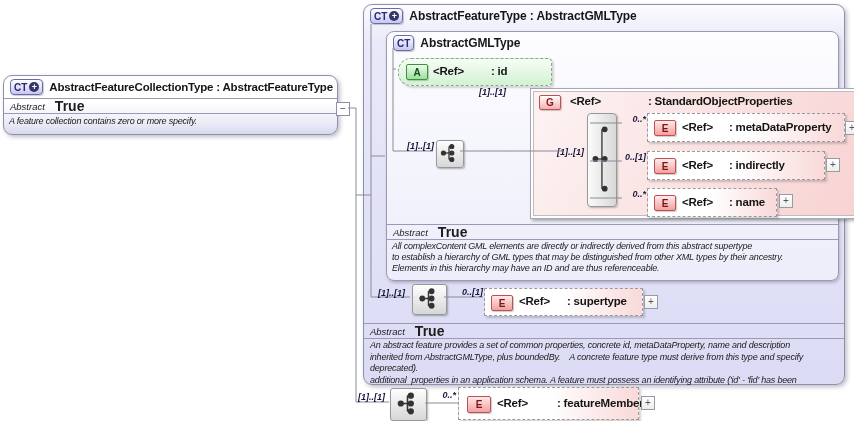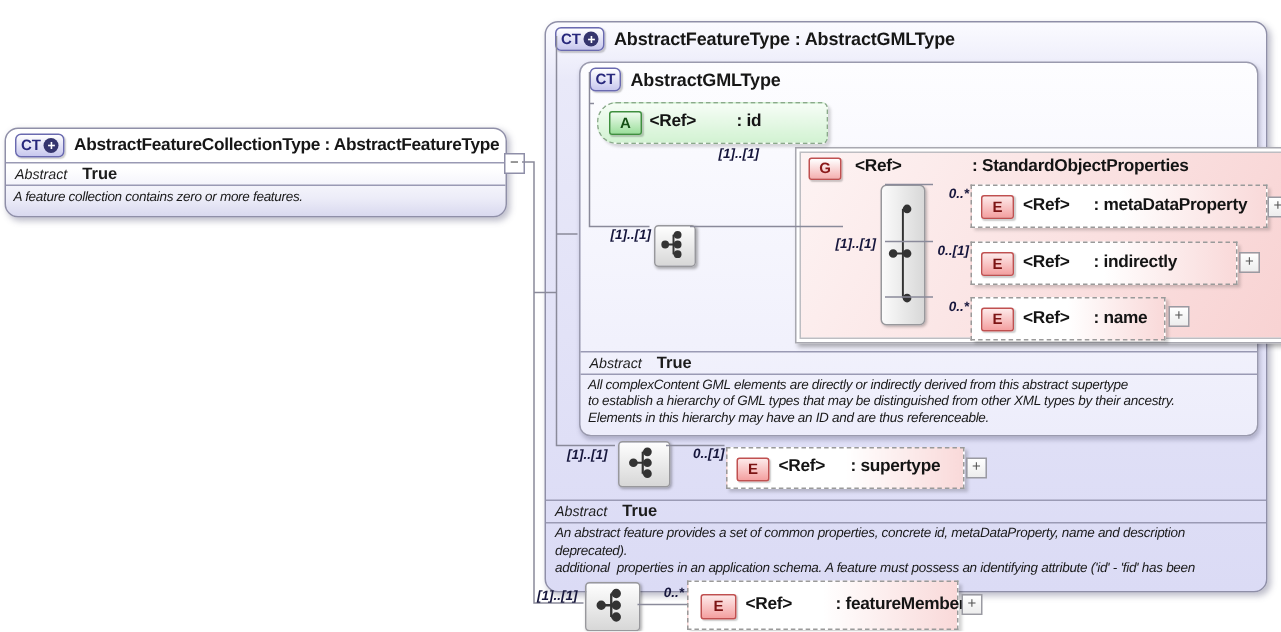--- a/index.html
+++ b/index.html
@@ -1,39 +1,39 @@
 <!DOCTYPE html>
 <html><head>
 <meta charset="utf-8">
 <style>
   html,body{margin:0;padding:0;background:#ffffff;}
   .canvas{position:relative;width:854px;height:421px;background:#ffffff;
           font-family:"Liberation Sans",sans-serif;overflow:hidden;}
   .wires{position:absolute;left:0;top:0;z-index:40;pointer-events:none;}
   .wires path{fill:none;stroke:#8a8a9a;stroke-width:1;}
   .box{position:absolute;box-sizing:border-box;}
-  .frame{border:1px solid #8f8fa8;border-radius:9px;box-shadow:2px 2px 4px rgba(110,110,140,.45);margin-top:10px;}
+  .frame{border:1px solid #8f8fa8;border-radius:9px;box-shadow:2px 2px 4px rgba(110,110,140,.45);}
   .left-box{left:3px;top:75px;width:335px;height:60px;
             background:linear-gradient(180deg,#ffffff 45%,#ececf8 80%,#d9d9ef 100%);}
   .outer-box{left:363px;top:4px;width:482px;height:381px;
              background:linear-gradient(180deg,#fbfbff 0%,#e9e9f9 10%,#dbdbf5 100%);}
   .inner-box{left:22px;top:26px;width:453px;height:250px;border:1px solid #9a9aae;border-radius:8px;
              background:linear-gradient(180deg,#fdfdff 0%,#ededfb 100%);box-shadow:1px 2px 3px rgba(90,90,120,.35);}
   .box-header{position:absolute;left:0;top:0;right:0;height:22px;display:flex;align-items:center;padding-left:6px;gap:6px;}
   .box-title{font-weight:bold;font-size:11.5px;letter-spacing:-0.2px;color:#161616;white-space:nowrap;}
   .title-lg{font-size:12px;letter-spacing:-0.1px;}
   .ct-badge{display:inline-flex;align-items:center;justify-content:center;height:14px;padding:0 3px;
             border:1px solid #6a6ab0;border-radius:4px;color:#28287c;font-weight:bold;font-size:10px;
             background:linear-gradient(180deg,#ffffff,#c7c7ee);box-shadow:1px 1px 1px rgba(0,0,0,.2);}
   .plus-circle{display:inline-block;width:10px;height:10px;border-radius:50%;background:#35356e;color:#fff;
                font-size:9px;line-height:10px;text-align:center;margin-left:2px;font-weight:bold;}
   .facet-row{position:absolute;left:0;right:0;height:14px;border-top:1px solid #9a9ab4;border-bottom:1px solid #9a9ab4;
              display:flex;align-items:center;padding-left:6px;gap:10px;}
   .facet-label{font-style:italic;font-size:9.5px;color:#1c1c1c;}
-  .facet-value{font-weight:bold;font-size:11px;color:#1c1c1c;}
+  .facet-value{font-weight:bold;font-size:14px;color:#1c1c1c;}
   .annotation{position:absolute;font-style:italic;font-size:9px;letter-spacing:-0.2px;color:#1a1a1a;line-height:11px;}
   .annotation-line{white-space:pre;}
   .card-label{position:absolute;font-size:9px;font-style:italic;font-weight:bold;color:#16163c;white-space:nowrap;z-index:45;}
   .seq-icon{position:absolute;background:linear-gradient(180deg,#fefefe,#d7d7d7);border:1px solid #98989c;
             border-radius:3px;box-shadow:1px 1px 2px rgba(0,0,0,.3);z-index:30;}
   .el-box{position:absolute;border:1px dashed #9a9a9a;background:linear-gradient(90deg,#ffffff 50%,#f9d9d9 100%);
           box-shadow:2px 2px 2px rgba(0,0,0,.18);z-index:20;}
   .attr-box{position:absolute;border:1px dashed #8aa98a;border-radius:13px 4px 4px 13px;
             background:linear-gradient(180deg,#f6fdf6,#d2f2d2);box-shadow:2px 2px 2px rgba(0,0,0,.15);z-index:20;}
   .mini-badge{position:absolute;display:flex;align-items:center;justify-content:center;font-weight:bold;font-size:10px;
@@ -79,21 +79,21 @@
       <span class="ct-badge">
         <span>CT</span>
           <span class="plus-circle">+</span>
       </span>
       <span class="box-title">AbstractFeatureCollectionType : AbstractFeatureType</span>
     </div>
     <div class="facet-row" style="top:22px;">
       <span class="facet-label">Abstract</span>
       <span class="facet-value">True</span>
     </div>
-    <div class="annotation" style="top:40px;left:5px;right:4px;">A feature collection contains zero or more features.</div>
+    <div class="annotation" style="top:40px;left:5px;right:4px;">A feature collection contains zero or more specify.</div>
   </div>
   <div class="collapse-box">−</div>
 
   <div class="box frame outer-box">
     <div class="box-header">
       <span class="ct-badge">
         <span>CT</span>
           <span class="plus-circle">+</span>
       </span>
       <span class="box-title title-lg">AbstractFeatureType : AbstractGMLType</span>
@@ -212,20 +212,21 @@
       <span class="name-text" style="left:82px;top:6px;">: supertype</span>
     </div>
     <div class="plus-box" style="left:280px;top:290px;">+</div>
 
     <div class="facet-row" style="top:318px;">
       <span class="facet-label">Abstract</span>
       <span class="facet-value">True</span>
     </div>
     <div class="annotation" style="top:335px;left:6px;right:3px;line-height:11.5px;">
       <div class="annotation-line">An abstract feature provides a set of common properties, concrete id, metaDataProperty, name and description</div>
+      <div class="annotation-line">inherited from AbstractGMLType, plus boundedBy.    A concrete feature type must derive from this type and specify</div>
       <div class="annotation-line">deprecated).</div>
       <div class="annotation-line">additional  properties in an application schema. A feature must possess an identifying attribute ('id' - 'fid' has been</div>
     </div>
   </div>
 
   <span class="card-label" style="left:355px;top:392px;width:30px;text-align:right;">[1]..[1]</span>
   <div class="seq-icon" style="left:390px;top:388px;width:35px;height:31px;">
     <svg width="33" height="29" viewBox="0 0 26 26">
         <g class="glyph">
           <circle cx="7" cy="13" r="2.1"></circle>

